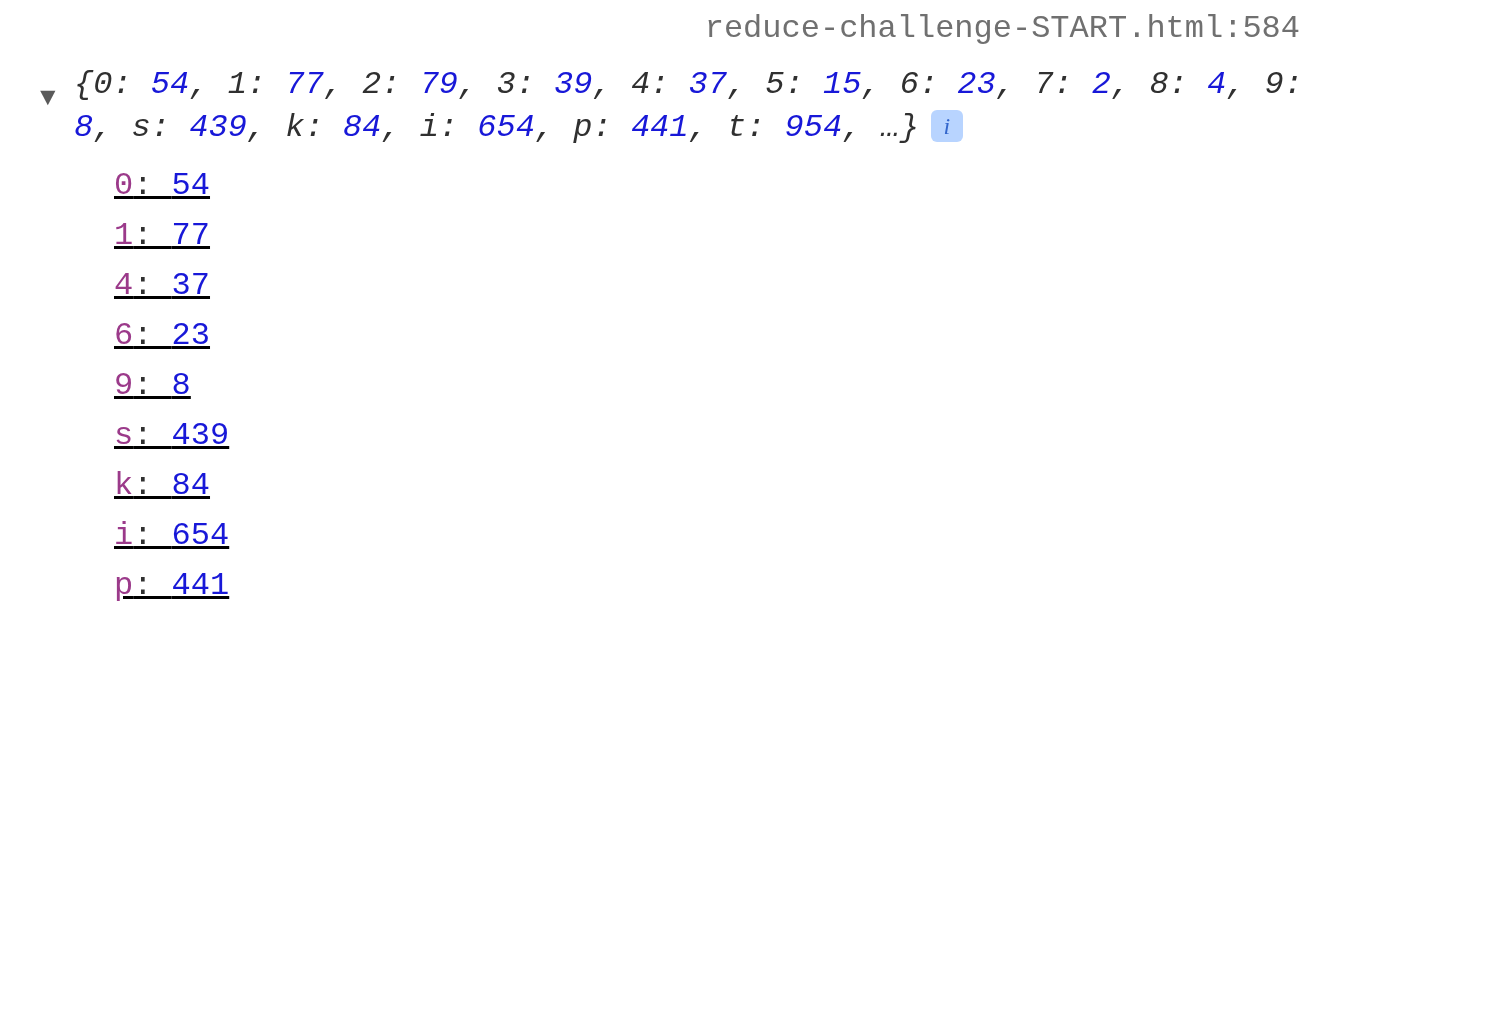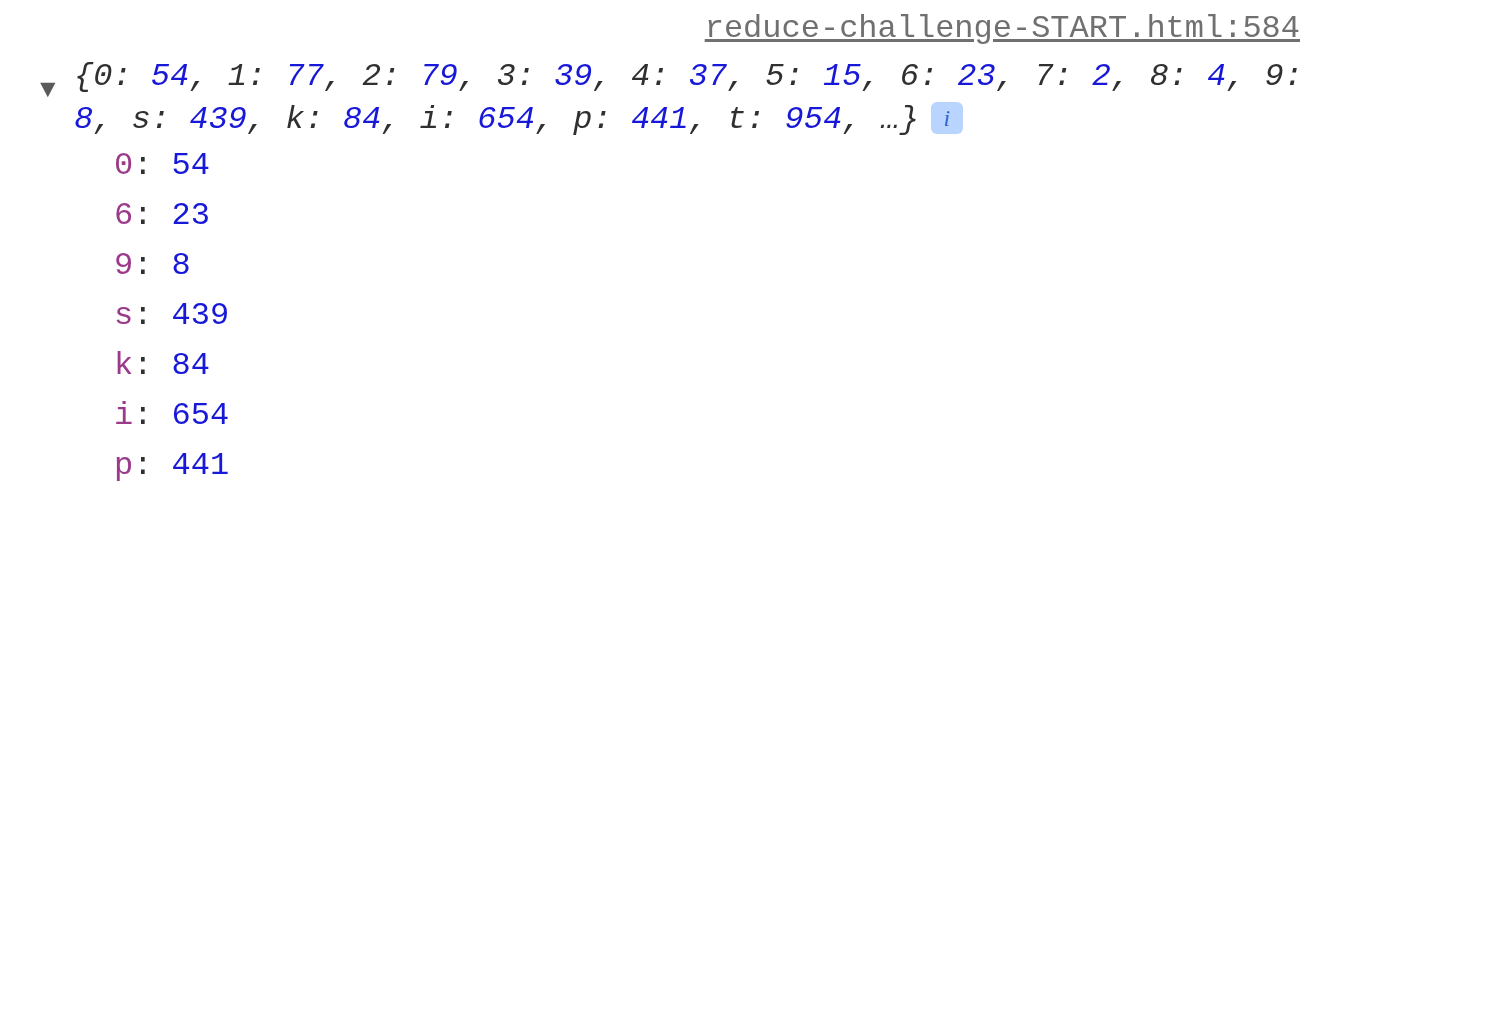--- a/index.html
+++ b/index.html
@@ -12,23 +12,22 @@
       font-size: 32px;
       background: #ffffff;
       padding: 10px 40px;
       width: 1500px;
       height: 1011px;
       overflow: hidden;
     }
     .source-link {
       text-align: right;
       color: #707070;
-      text-decoration: underline;
       font-size: 32px;
-      margin-bottom: 8px;
+      margin-bottom: 16px;
       padding-right: 160px;
       cursor: pointer;
     }
     .expand-row {
       display: flex;
       align-items: flex-start;
       gap: 10px;
     }
     .triangle {
       color: #5a5a5a;
@@ -73,20 +72,22 @@
       font-style: italic;
       font-family: Georgia, serif;
       margin-left: 12px;
       vertical-align: middle;
       cursor: pointer;
       position: relative;
       top: -2px;
     }
     .entries {
       margin-left: 74px;
+      margin-top: 12px;
+      text-decoration: underline;
     }
     .entry {
       line-height: 1.56;
       font-style: normal;
     }
     .entry .key {
       color: #9b3a8a;
     }
     .entry .colon {
       color: #303030;
@@ -100,19 +101,21 @@
 
 <div class="source-link">reduce-challenge-START.html:584</div>
 
 <div class="expand-row">
   <div class="triangle">▼</div>
   <div class="summary" id="summary-container"><span class="brace">{</span><span class="key-italic">0</span><span class="punct">: </span><span class="val">54</span><span class="punct">, </span><span class="key-italic">1</span><span class="punct">: </span><span class="val">77</span><span class="punct">, </span><span class="key-italic">2</span><span class="punct">: </span><span class="val">79</span><span class="punct">, </span><span class="key-italic">3</span><span class="punct">: </span><span class="val">39</span><span class="punct">, </span><span class="key-italic">4</span><span class="punct">: </span><span class="val">37</span><span class="punct">, </span><span class="key-italic">5</span><span class="punct">: </span><span class="val">15</span><span class="punct">, </span><span class="key-italic">6</span><span class="punct">: </span><span class="val">23</span><span class="punct">, </span><span class="key-italic">7</span><span class="punct">: </span><span class="val">2</span><span class="punct">, </span><span class="key-italic">8</span><span class="punct">: </span><span class="val">4</span><span class="punct">, </span><span class="key-italic">9</span><span class="punct">: </span><span class="val">8</span><span class="punct">, </span><span class="key-italic">s</span><span class="punct">: </span><span class="val">439</span><span class="punct">, </span><span class="key-italic">k</span><span class="punct">: </span><span class="val">84</span><span class="punct">, </span><span class="key-italic">i</span><span class="punct">: </span><span class="val">654</span><span class="punct">, </span><span class="key-italic">p</span><span class="punct">: </span><span class="val">441</span><span class="punct">, </span><span class="key-italic">t</span><span class="punct">: </span><span class="val">954</span><span class="punct">, </span><span class="punct">…</span><span class="brace">}</span><span class="info-badge">i</span></div>
 </div>
 
 <div class="entries" id="entries-container">
     <div class="entry"><span class="key">0</span><span class="colon">: </span><span class="value">54</span></div>
+    <div class="entry"><span class="key">1</span><span class="colon">: </span><span class="value">77</span></div>
+    <div class="entry"><span class="key">4</span><span class="colon">: </span><span class="value">37</span></div>
     <div class="entry"><span class="key">6</span><span class="colon">: </span><span class="value">23</span></div>
     <div class="entry"><span class="key">9</span><span class="colon">: </span><span class="value">8</span></div>
     <div class="entry"><span class="key">s</span><span class="colon">: </span><span class="value">439</span></div>
     <div class="entry"><span class="key">k</span><span class="colon">: </span><span class="value">84</span></div>
     <div class="entry"><span class="key">i</span><span class="colon">: </span><span class="value">654</span></div>
     <div class="entry"><span class="key">p</span><span class="colon">: </span><span class="value">441</span></div>
   </div>
 
 </body></html>

